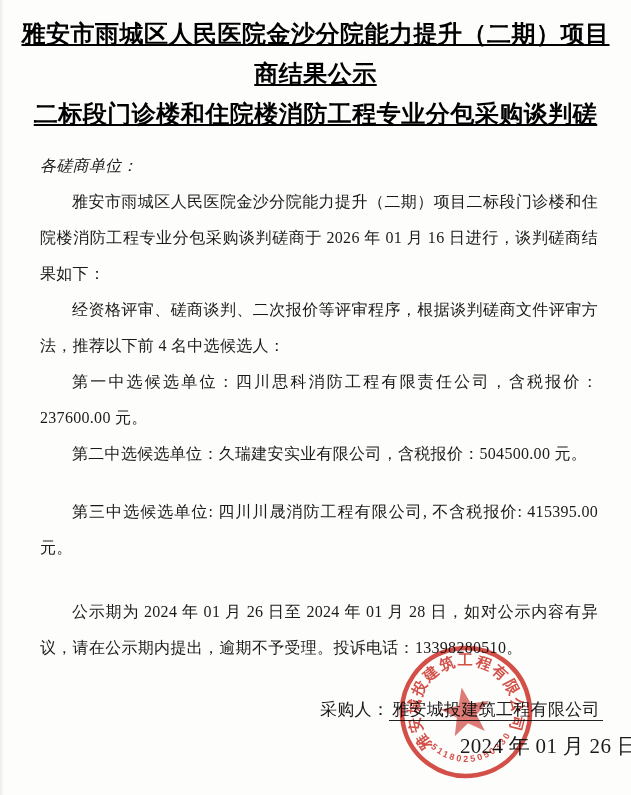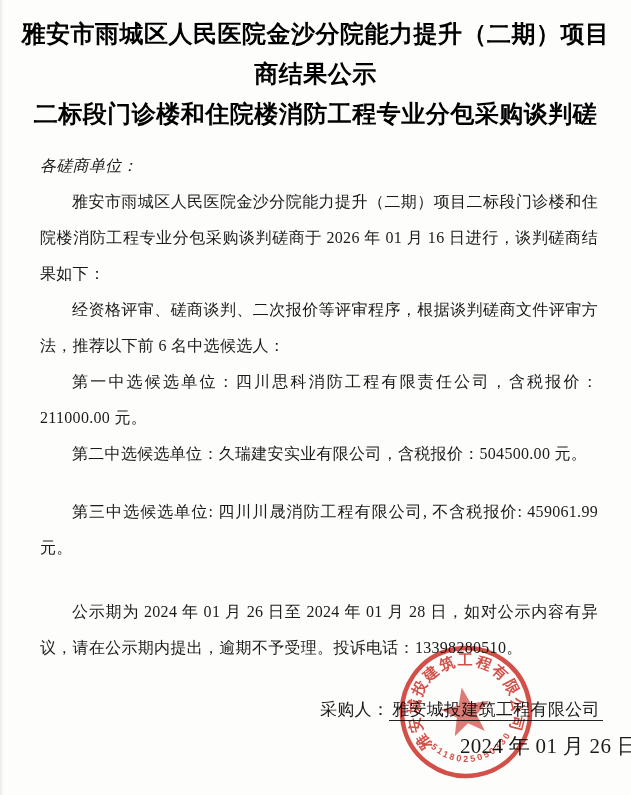--- a/index.html
+++ b/index.html
@@ -25,20 +25,21 @@
   }
   .doc-title {
     margin: 14px 14px 0 14px;
     text-align: center;
     font-family: "Liberation Sans", "DejaVu Sans", sans-serif;
     font-weight: bold;
     font-size: 24px;
     line-height: 40px;
     color: #000;
     letter-spacing: 0.5px;
+    text-decoration: underline;
   }
   .content {
     margin: 0 33px 0 40px;
     font-size: 16px;
     line-height: 36px;
     letter-spacing: 0.3px;
   }
   .salutation { margin-top: 14px; font-style: italic; }
   .para {
     text-indent: 2em;
@@ -92,24 +93,24 @@
   <h1 class="doc-title">
     <div>雅安市雨城区人民医院金沙分院能力提升（二期）项目</div>
     <div>商结果公示</div>
     <div>二标段门诊楼和住院楼消防工程专业分包采购谈判磋</div>
   </h1>
 
   <div class="content">
     <div class="salutation">各磋商单位：</div>
 
     <p class="para">雅安市雨城区人民医院金沙分院能力提升（二期）项目二标段门诊楼和住院楼消防工程专业分包采购谈判磋商于 2026 年 01 月 16 日进行，谈判磋商结果如下：</p>
-    <p class="para">经资格评审、磋商谈判、二次报价等评审程序，根据谈判磋商文件评审方法，推荐以下前 6 名中选候选人：</p>
-    <p class="para">第一中选候选单位：四川思科消防工程有限责任公司，含税报价：211000.00 元。</p>
+    <p class="para">经资格评审、磋商谈判、二次报价等评审程序，根据谈判磋商文件评审方法，推荐以下前 4 名中选候选人：</p>
+    <p class="para">第一中选候选单位：四川思科消防工程有限责任公司，含税报价：237600.00 元。</p>
     <p class="para">第二中选候选单位：久瑞建安实业有限公司，含税报价：504500.00 元。</p>
-    <p class="para gap-sm">第三中选候选单位: 四川川晟消防工程有限公司, 不含税报价: 459061.99 元。</p>
+    <p class="para gap-sm">第三中选候选单位: 四川川晟消防工程有限公司, 不含税报价: 415395.00 元。</p>
     <p class="para gap-md">公示期为 2024 年 01 月 26 日至 2024 年 01 月 28 日，如对公示内容有异议，请在公示期内提出，逾期不予受理。投诉电话：13398280510。</p>
 
     <div class="sig-line">
       <span>采购人：</span><span class="sig-name">雅安城投建筑工程有限公司</span>
     </div>
     <div class="date-line">2024 年 01 月 26 日</div>
   </div>
 
   <svg class="seal" viewBox="0 0 140 140" xmlns="http://www.w3.org/2000/svg">
     <g transform="rotate(-10 70 70)">

